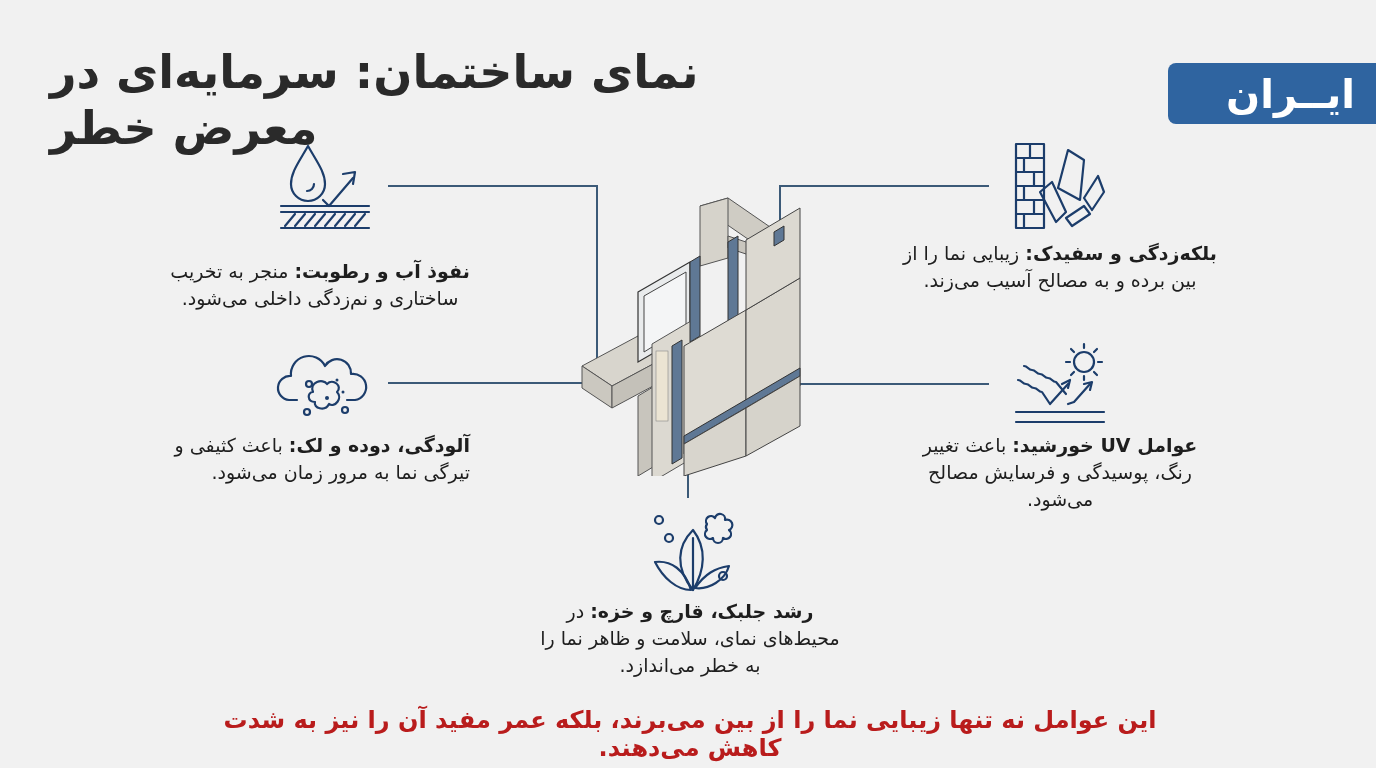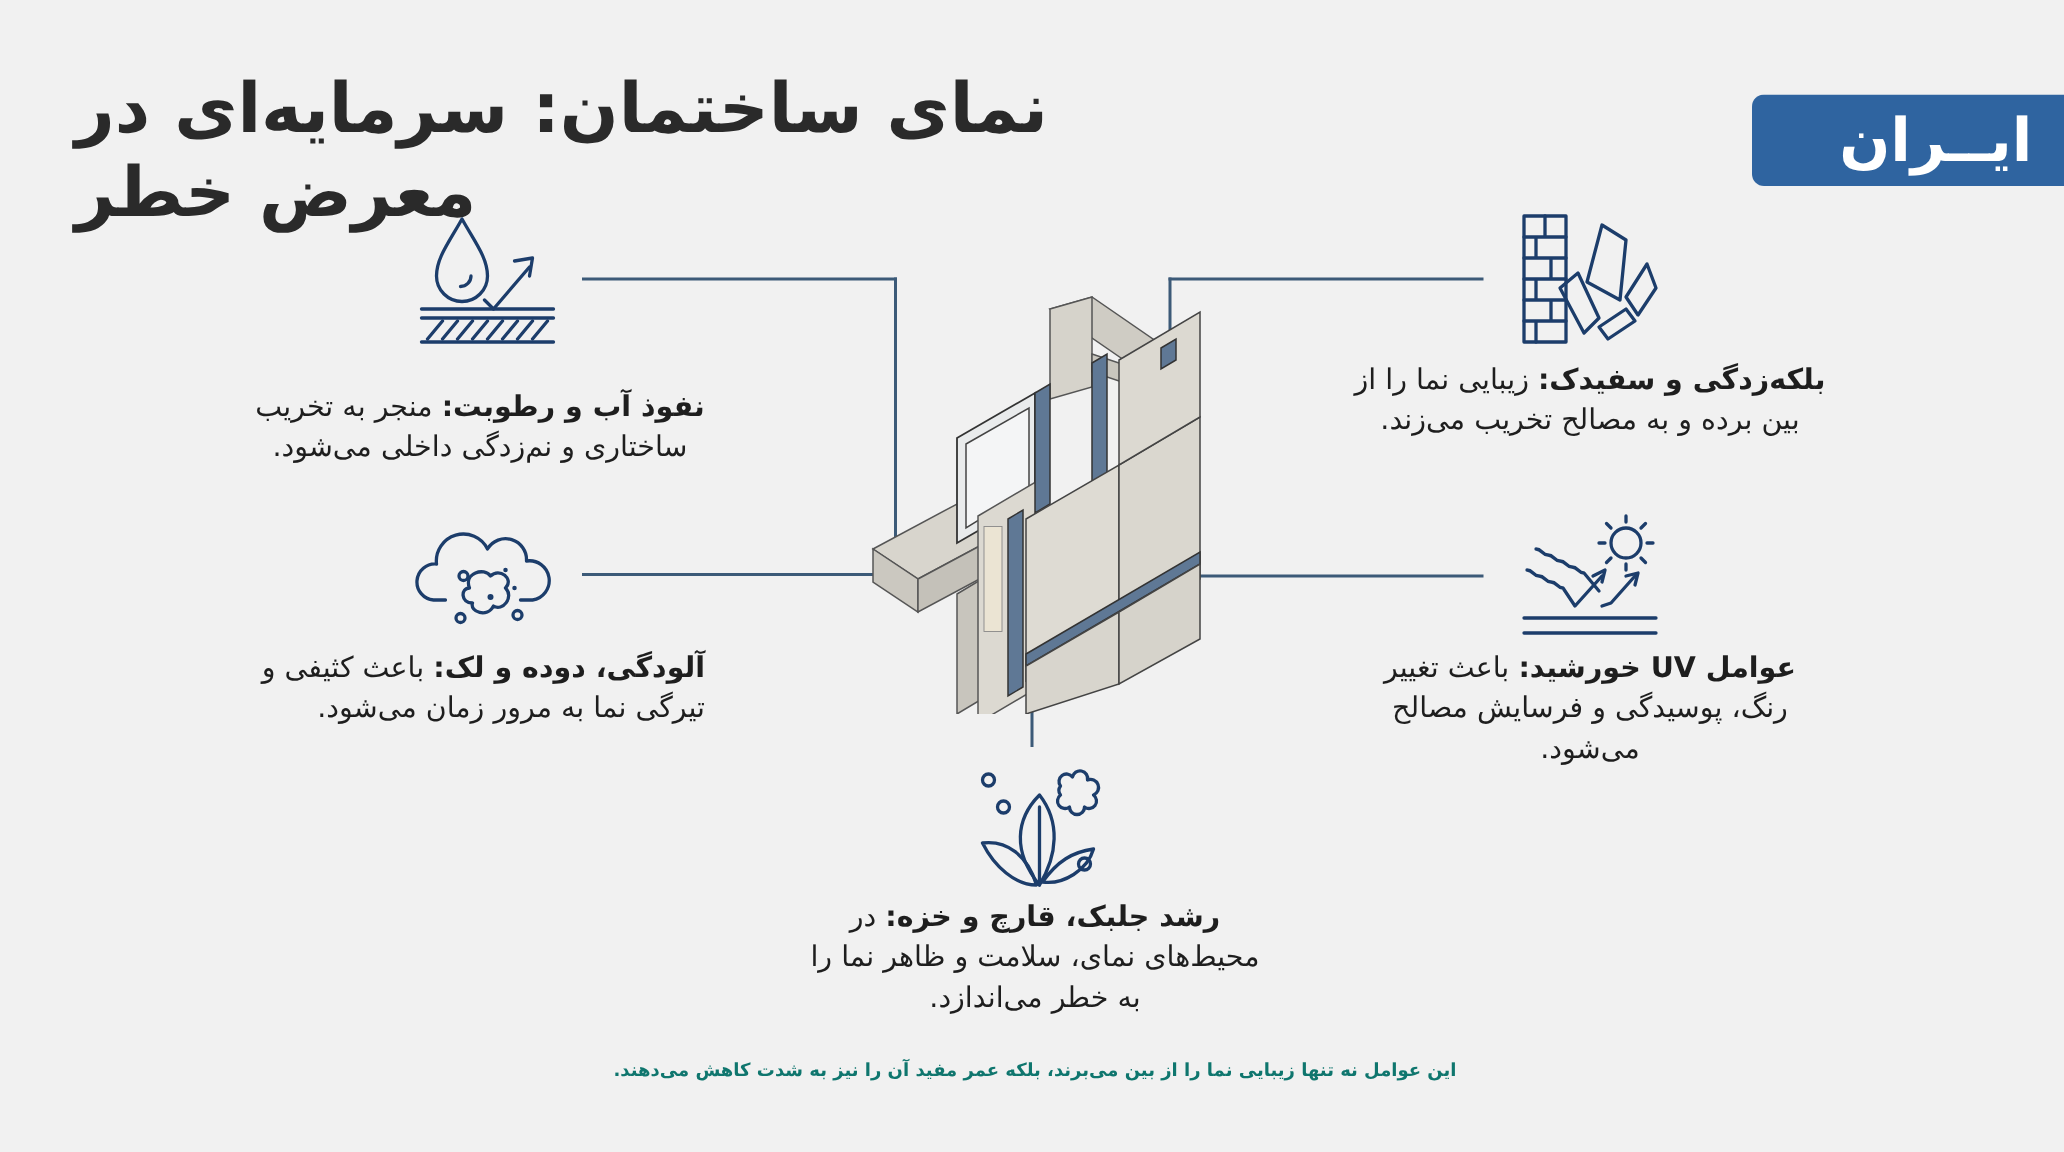--- a/index.html
+++ b/index.html
@@ -37,21 +37,21 @@
     }
     .line { position: absolute; background: #3c5a78; }
     .icon { position: absolute; }
     .desc {
       position: absolute; direction: rtl; text-align: center;
       font-size: 19px; line-height: 27px; color: #1e1e1e;
     }
     .desc b { font-weight: bold; }
     .footer {
       left: 200px; top: 706px; width: 980px;
-      font-size: 12px; font-weight: bold; color: #0f766e;
+      font-size: 24px; font-weight: bold; color: #b91c1c;
       direction: rtl; text-align: center;
     }
     svg .st { fill: none; stroke: #1c3d6b; stroke-width: 2.2; stroke-linecap: round; stroke-linejoin: round; }
   </style>
 </head>
 <body>
 
 <div class="abs title">نمای ساختمان: سرمایه‌ای در معرض خطر</div>
 
 <div class="abs logo">
@@ -148,21 +148,21 @@
   <path class="st" d="M48 82 C30 60 32 38 48 22 C62 40 60 62 48 82 Z"></path>
   <path class="st" d="M48 82 V30"></path>
   <path class="st" d="M46 82 C32 82 18 70 10 54 C26 52 40 62 46 82 Z"></path>
   <path class="st" d="M50 80 C60 66 70 60 84 58 C80 72 64 82 50 80 Z"></path>
 </svg>
 
 <div class="desc" style="left:160px;top:240px;width:320px;margin-top:18px;">
   <b>نفوذ آب و رطوبت:</b><span> منجر به تخریب ساختاری و نم‌زدگی داخلی می‌شود.</span>
 </div>
 <div class="desc" style="left:900px;top:240px;width:320px;">
-  <b>بلکه‌زدگی و سفیدک:</b><span> زیبایی نما را از بین برده و به مصالح تخریب می‌زند.</span>
+  <b>بلکه‌زدگی و سفیدک:</b><span> زیبایی نما را از بین برده و به مصالح آسیب می‌زند.</span>
 </div>
 <div class="desc" style="left:170px;top:432px;width:300px;text-align:right;">
   <b>آلودگی، دوده و لک:</b><span> باعث کثیفی و تیرگی نما به مرور زمان می‌شود.</span>
 </div>
 <div class="desc" style="left:920px;top:432px;width:280px;">
   <b>عوامل UV خورشید:</b><span> باعث تغییر رنگ، پوسیدگی و فرسایش مصالح می‌شود.</span>
 </div>
 <div class="desc" style="left:540px;top:598px;width:300px;">
   <b>رشد جلبک، قارچ و خزه:</b><span> در محیط‌های نمای، سلامت و ظاهر نما را به خطر می‌اندازد.</span>
 </div>

